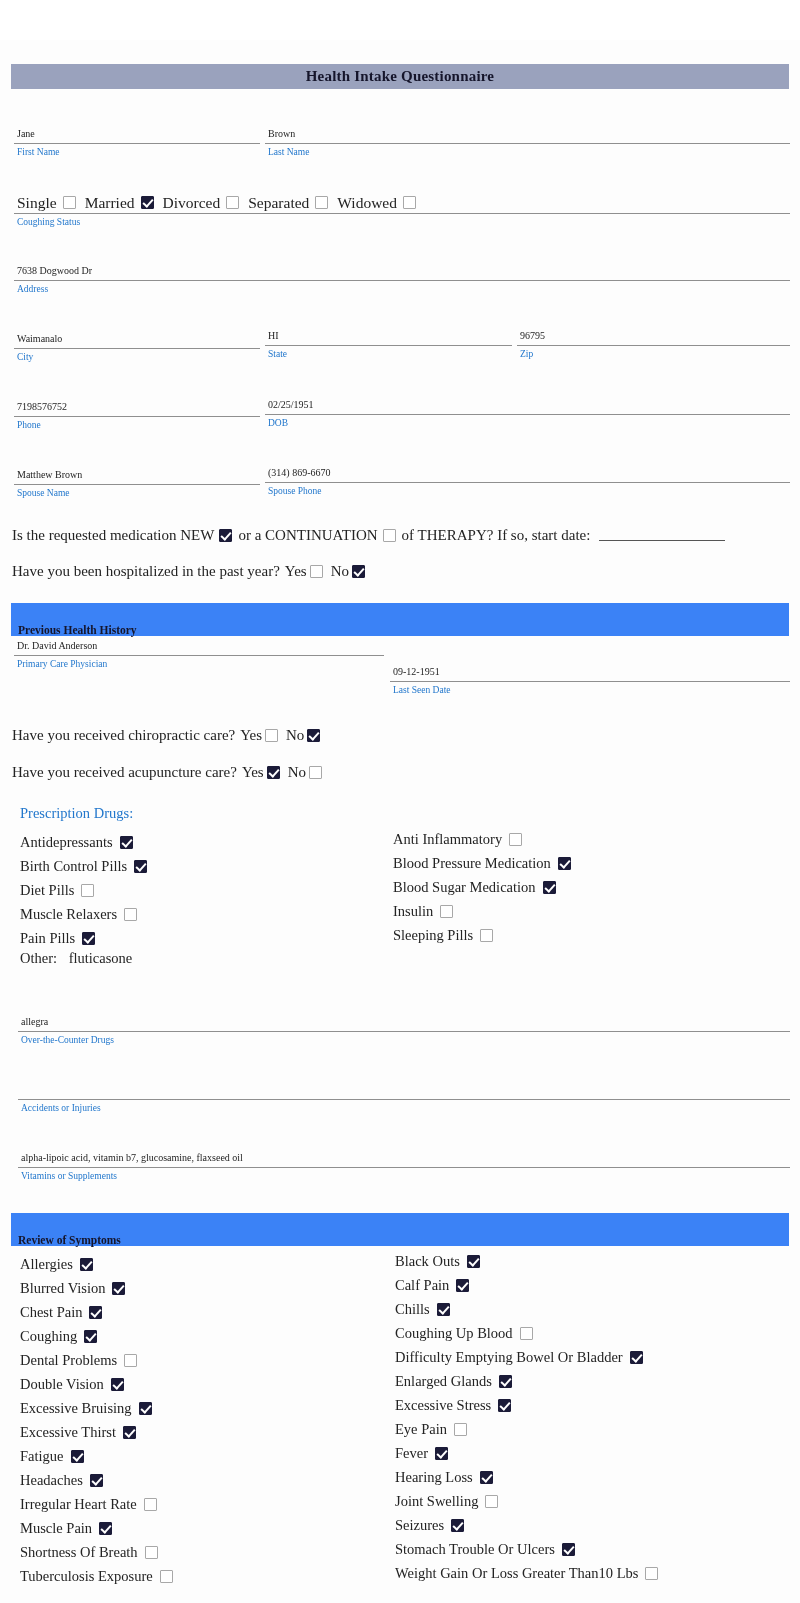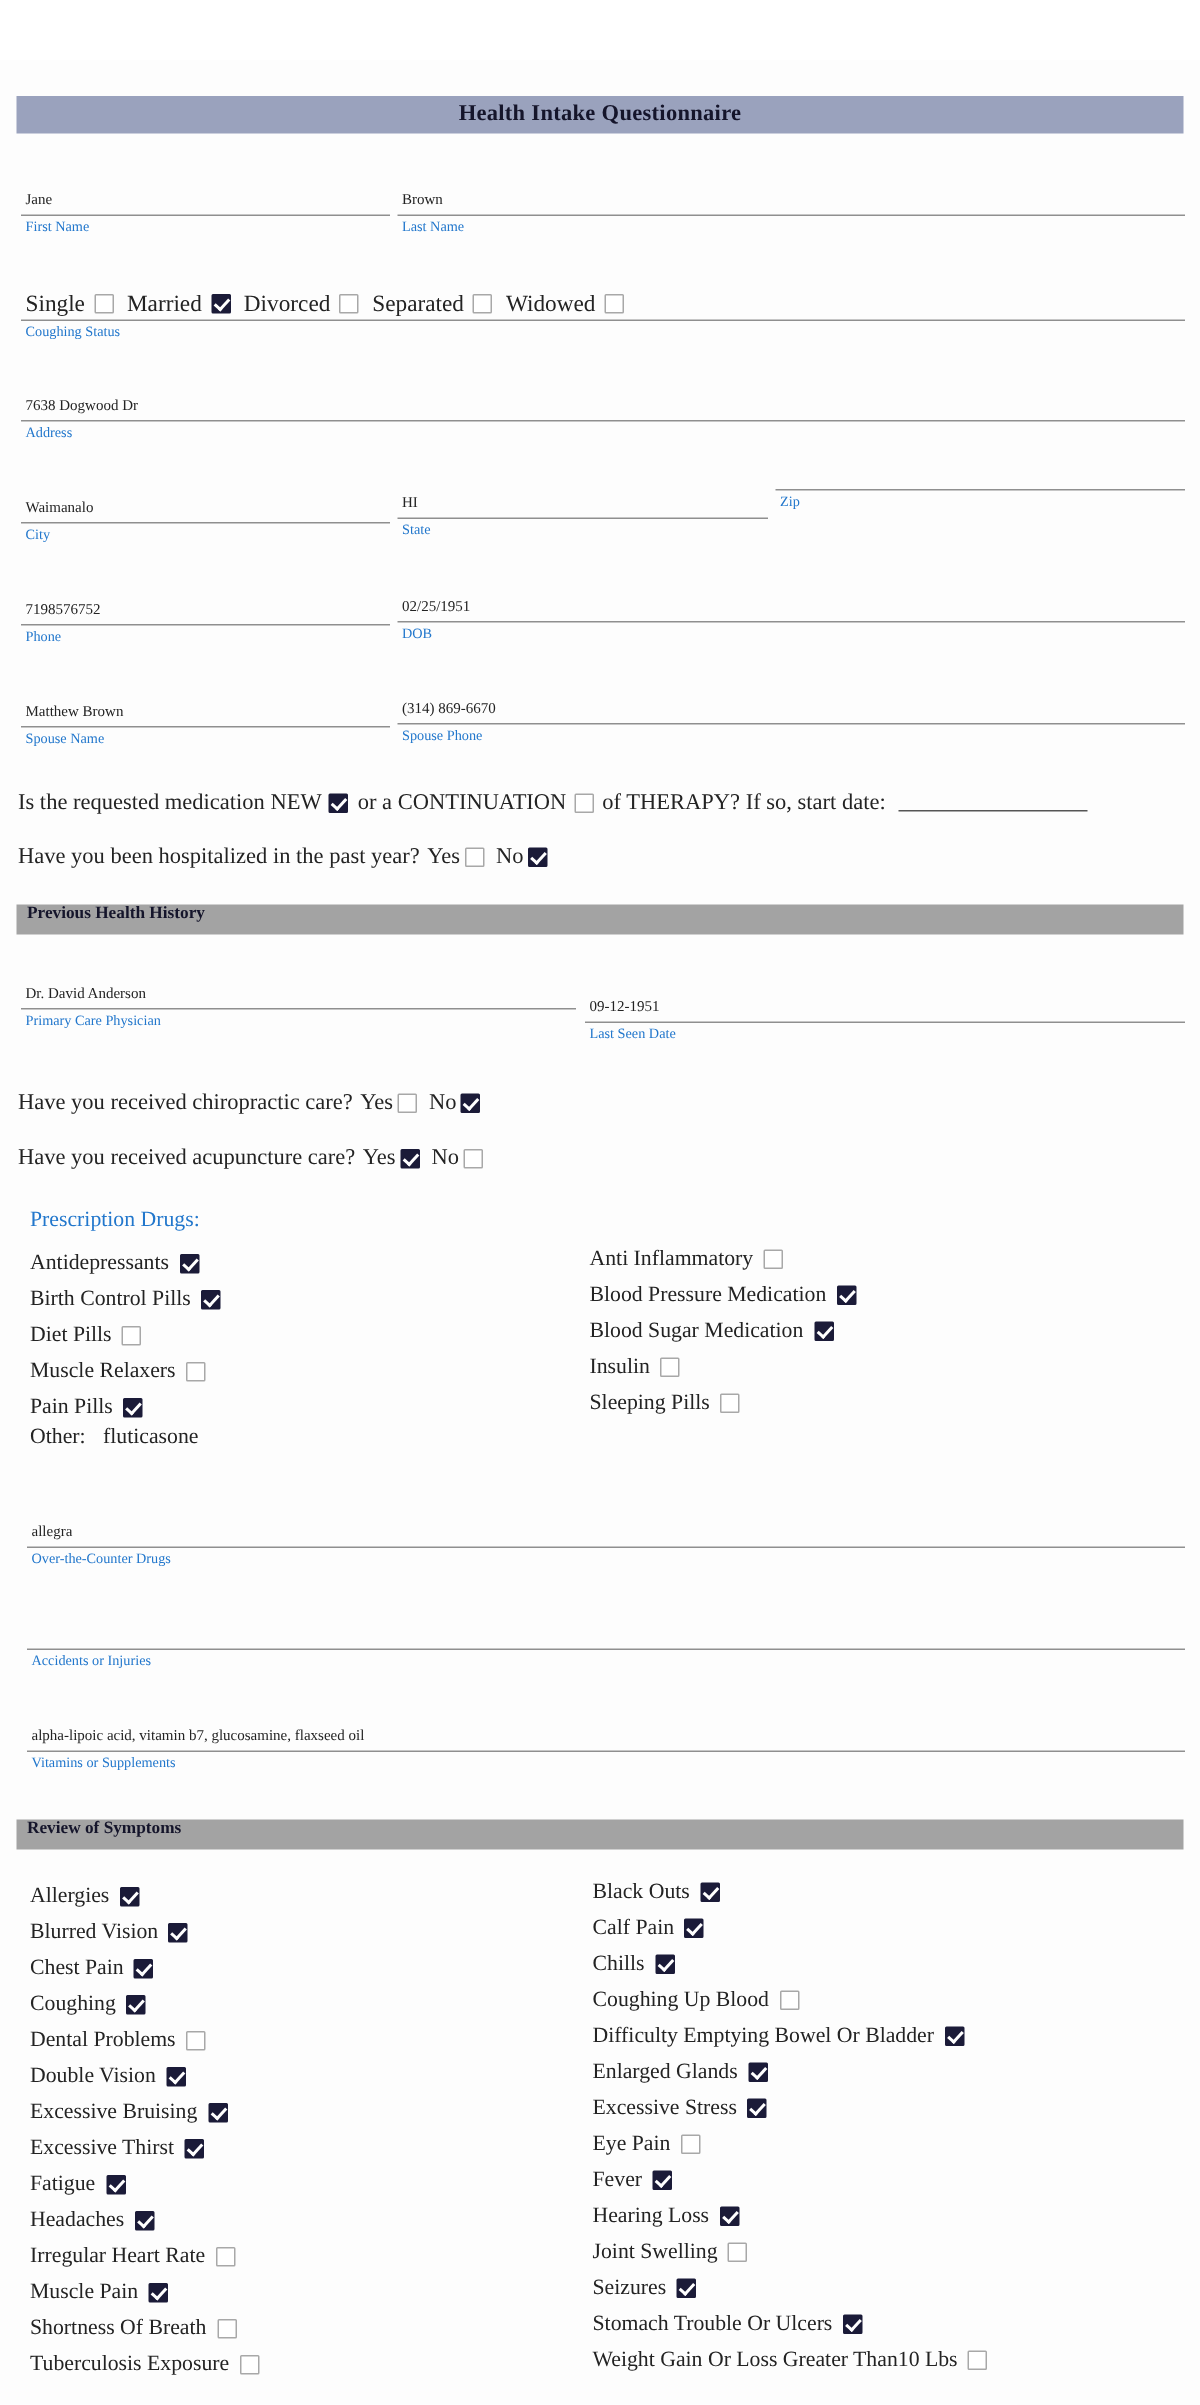--- a/index.html
+++ b/index.html
@@ -42,24 +42,24 @@
     font-family: "Liberation Serif", "DejaVu Serif", serif;
     font-weight: bold;
     font-size: 15px;
     color: #15152b;
     letter-spacing: 0.2px;
   }
 
   
   .section-bar {
     position: absolute;
-    height: 20px;
-    background: #a3a3a3;
+    height: 33px;
+    background: #3b82f6;
     display: flex;
-    align-items: flex-start;
+    align-items: flex-end;
   }
   .section-bar .section-text {
     font-family: "Liberation Serif", "DejaVu Serif", serif;
     font-weight: bold;
     font-size: 11.5px;
     color: #15152b;
     padding-left: 7px;
   }
 
   
@@ -247,20 +247,21 @@
     <div class="caption">City</div>
   </div>
 
   <div class="field" style="left:265px; top:286px; width:247px;">
     <div class="value">HI</div>
     <div class="rule"></div>
     <div class="caption">State</div>
   </div>
 
   <div class="field" style="left:517px; top:286px; width:273px;">
+    <div class="value">96795</div>
     <div class="rule"></div>
     <div class="caption">Zip</div>
   </div>
 
   <div class="field" style="left:14px; top:357px; width:246px;">
     <div class="value">7198576752</div>
     <div class="rule"></div>
     <div class="caption">Phone</div>
   </div>
 
@@ -296,21 +297,21 @@
     <span class="txt tight">Yes</span>
     <span class="cb unchecked"></span>
     <span class="txt tight" style="margin-left:8px;">No</span>
     <span class="cb checked"></span>
   </div>
 
   <div class="section-bar" style="left:11px; top:563px; width:778px;">
     <span class="section-text">Previous Health History</span>
   </div>
 
-  <div class="field" style="left:14px; top:613px; width:370px;">
+  <div class="field" style="left:14px; top:596px; width:370px;">
     <div class="value">Dr. David Anderson</div>
     <div class="rule"></div>
     <div class="caption">Primary Care Physician</div>
   </div>
 
   <div class="field" style="left:390px; top:622px; width:400px;">
     <div class="value">09-12-1951</div>
     <div class="rule"></div>
     <div class="caption">Last Seen Date</div>
   </div>

